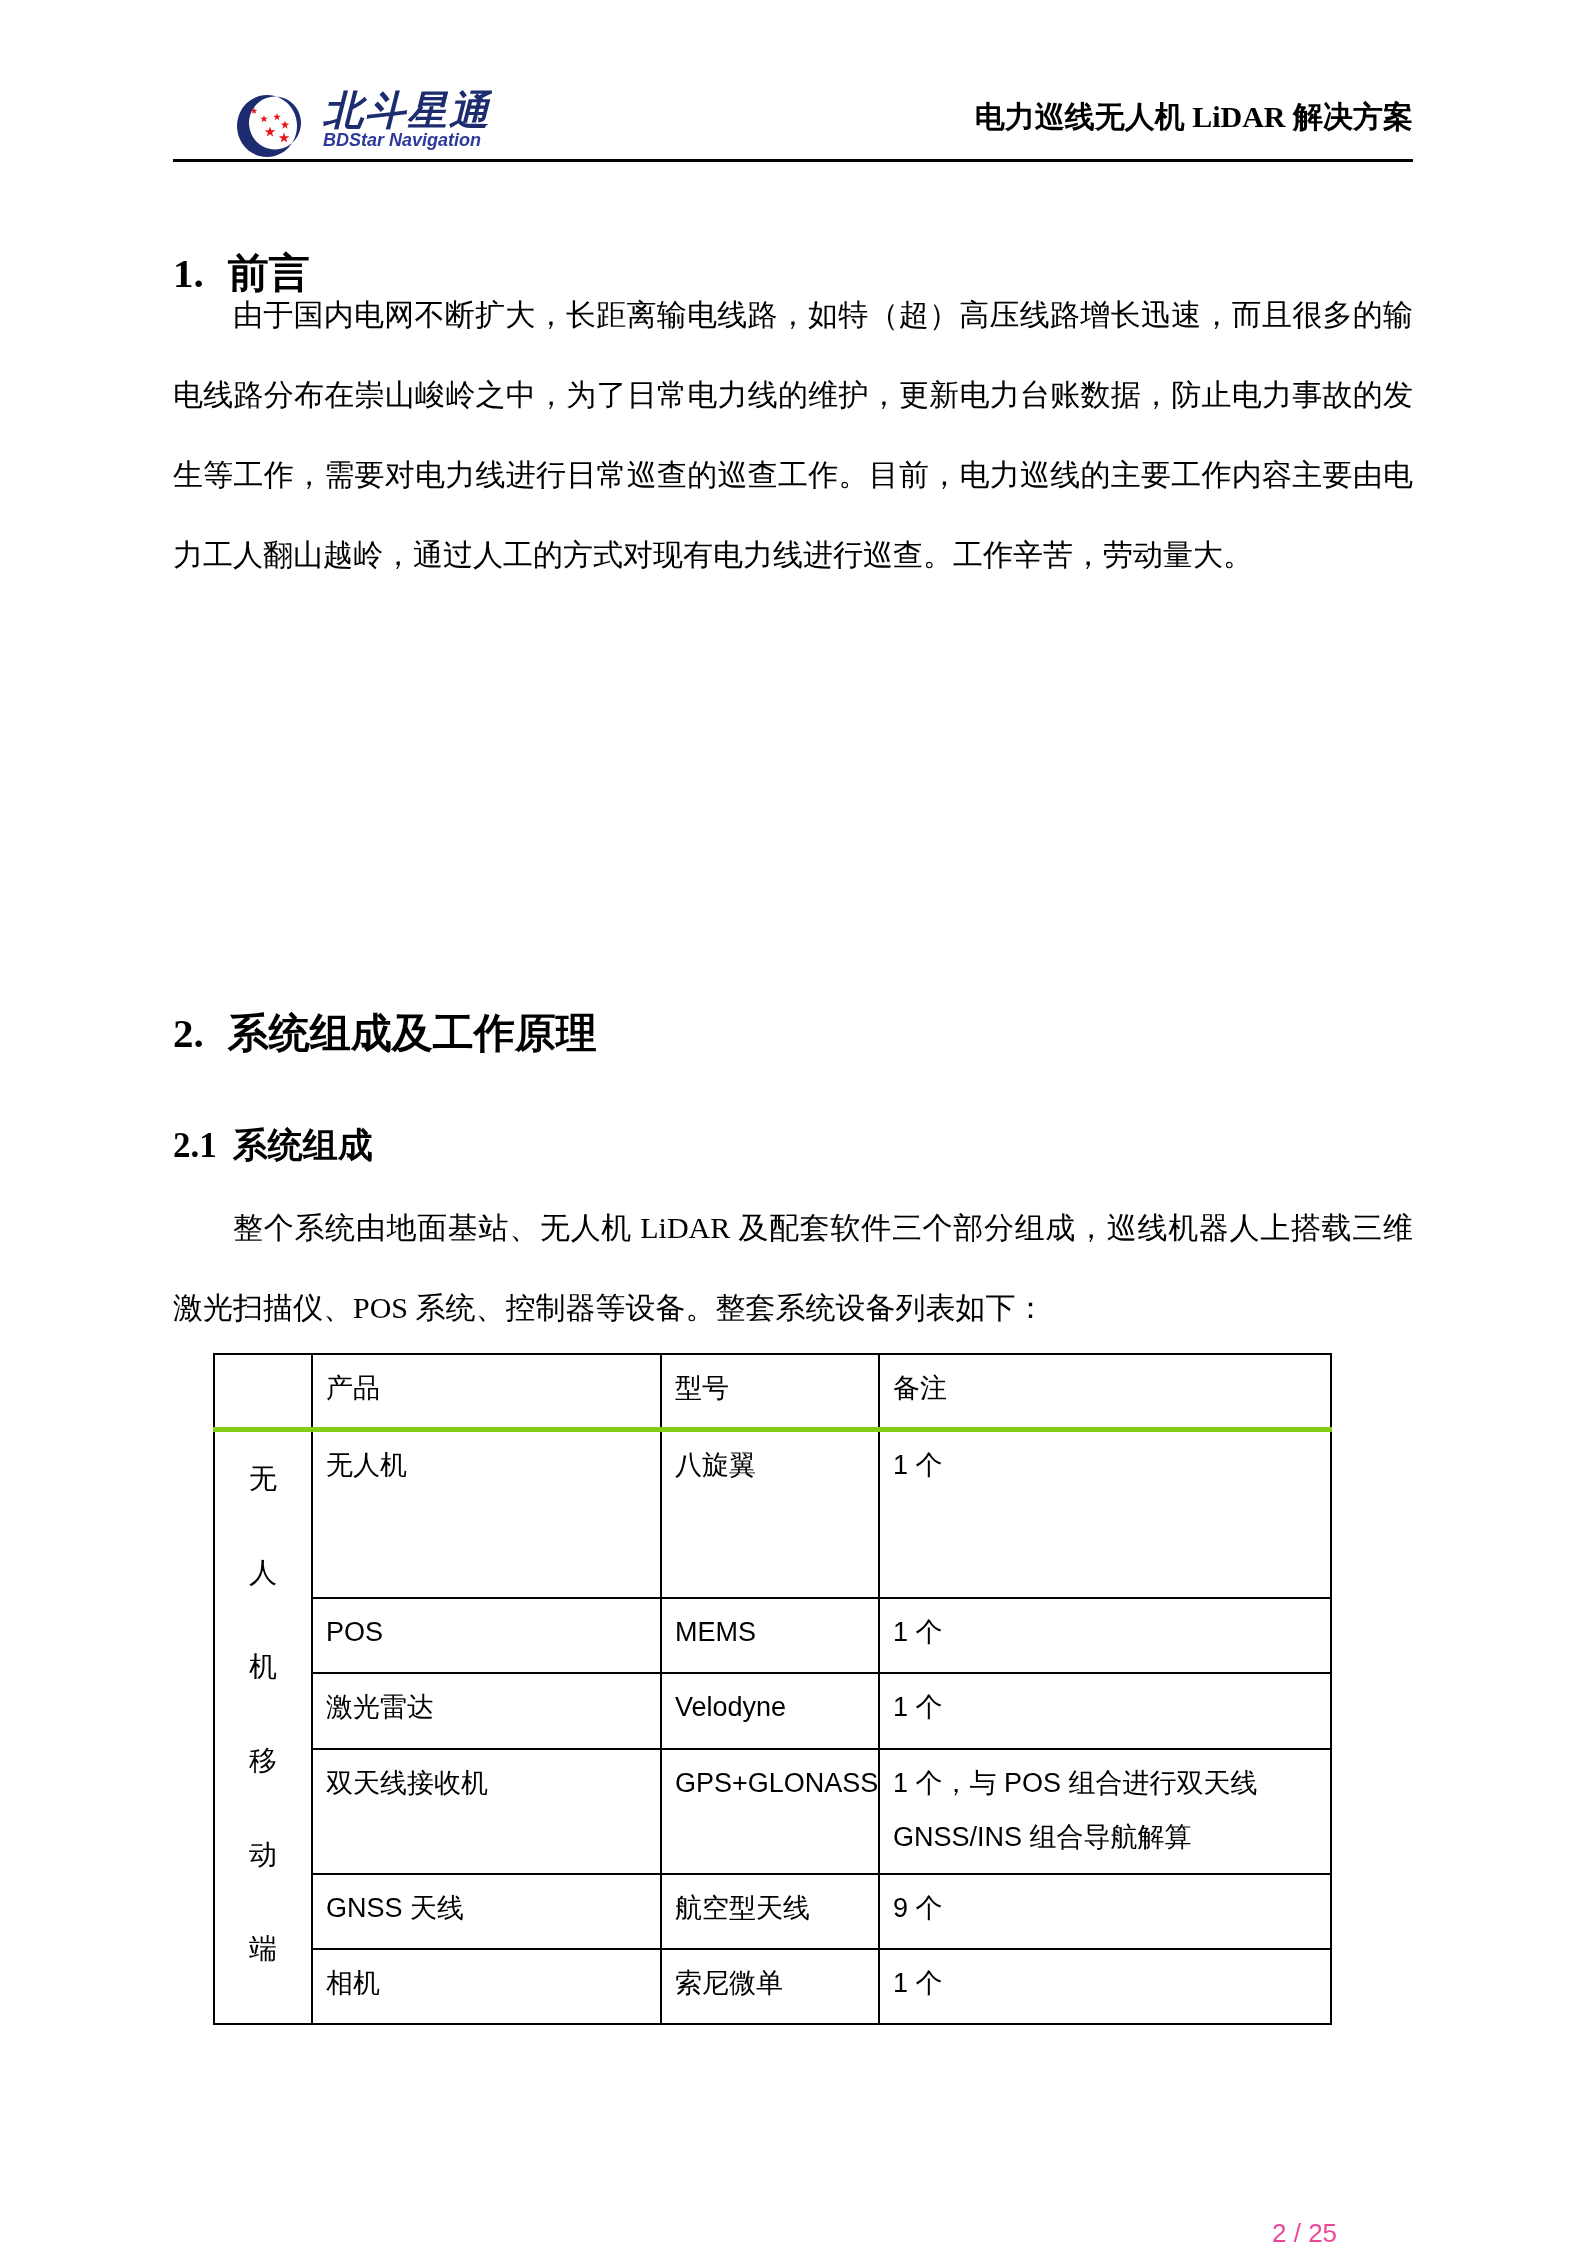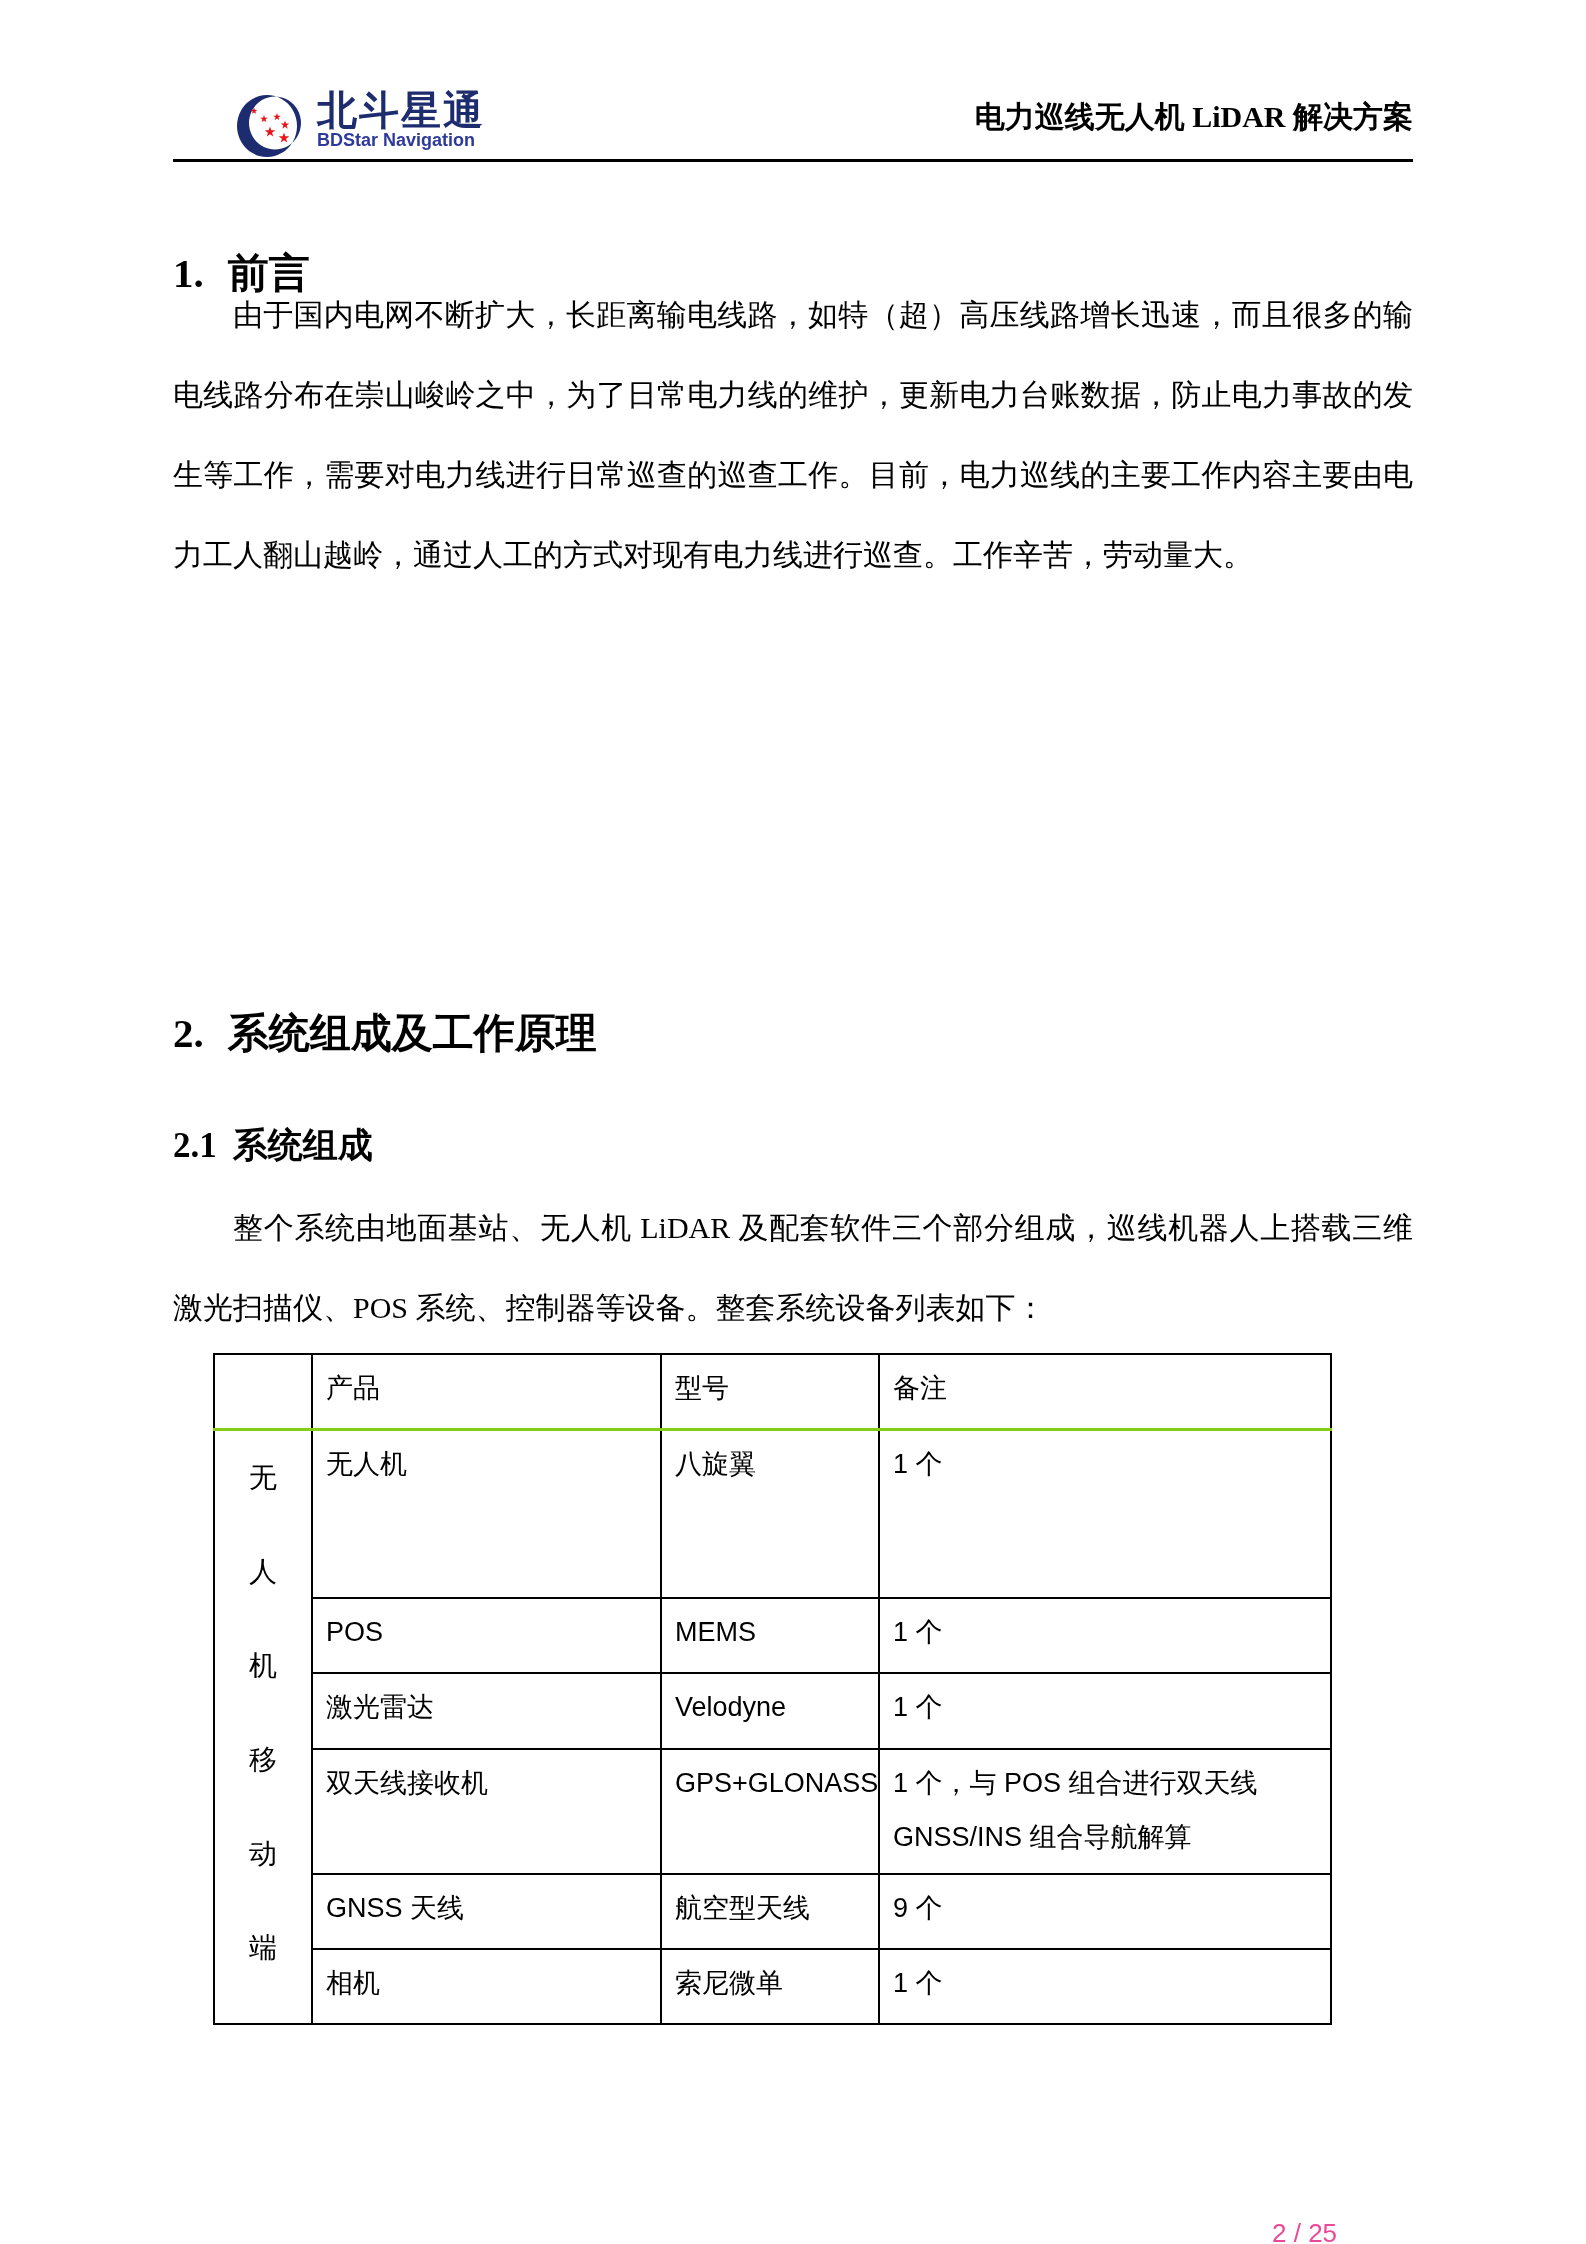--- a/index.html
+++ b/index.html
@@ -10,21 +10,21 @@
     margin: 0 auto;
     background: #ffffff;
     font-family: "Liberation Sans", "DejaVu Sans", sans-serif;
     color: #000;
     overflow: hidden;
   }
 
   
   .logo { position:absolute; left:237px; top:90px; display:flex; align-items:flex-start; }
   .logo-icon { width:64px; height:70px; display:block; }
-  .logo-text { margin-left:16px; }
+  .logo-text { margin-left:22px;font-style:italic; }
   .logo-name {
     font-family: "Liberation Sans", sans-serif;
     font-size: 40px; font-weight: 700; line-height: 40px;
     color: var(--logo_navy); letter-spacing: 2px; white-space: nowrap;
   }
   .logo-sub {
     font-family: "Liberation Sans", sans-serif;
     font-size: 18px; font-weight: 700; line-height: 20px;
     color: var(--logo_blue); white-space: nowrap;
   }
@@ -68,21 +68,21 @@
     width:1117px;
   }
   .equip-table td, .equip-table th {
     border:2px solid #000;
     vertical-align:top; text-align:left;
     padding:6px 12px 0 13px;
     font-size:27px; font-weight:400; line-height:54px;
     font-family:"Liberation Sans","DejaVu Sans",sans-serif;
     overflow:hidden;
   }
-  .equip-table tr.r-head th { border-bottom:3px solid #84cc16; }
+  .equip-table tr.r-head th { border-bottom:5px solid #84cc16; }
   .col0{width:98px;} .col1{width:349px;} .col2{width:218px;} .col3{width:452px;}
   .r-head{height:75px;} .r1{height:169px;} .r2{height:75px;} .r3{height:76px;}
   .r4{height:125px;} .r5{height:75px;} .r6{height:75px;}
   td.group-cell { padding:0; text-align:center; }
   td.group-cell span { display:block; height:94px; line-height:94px; font-size:28px; }
 
   
   .page-num {
     position:absolute; left:1272px; top:2170px;
     font-size:26px; color:#ec4899;

